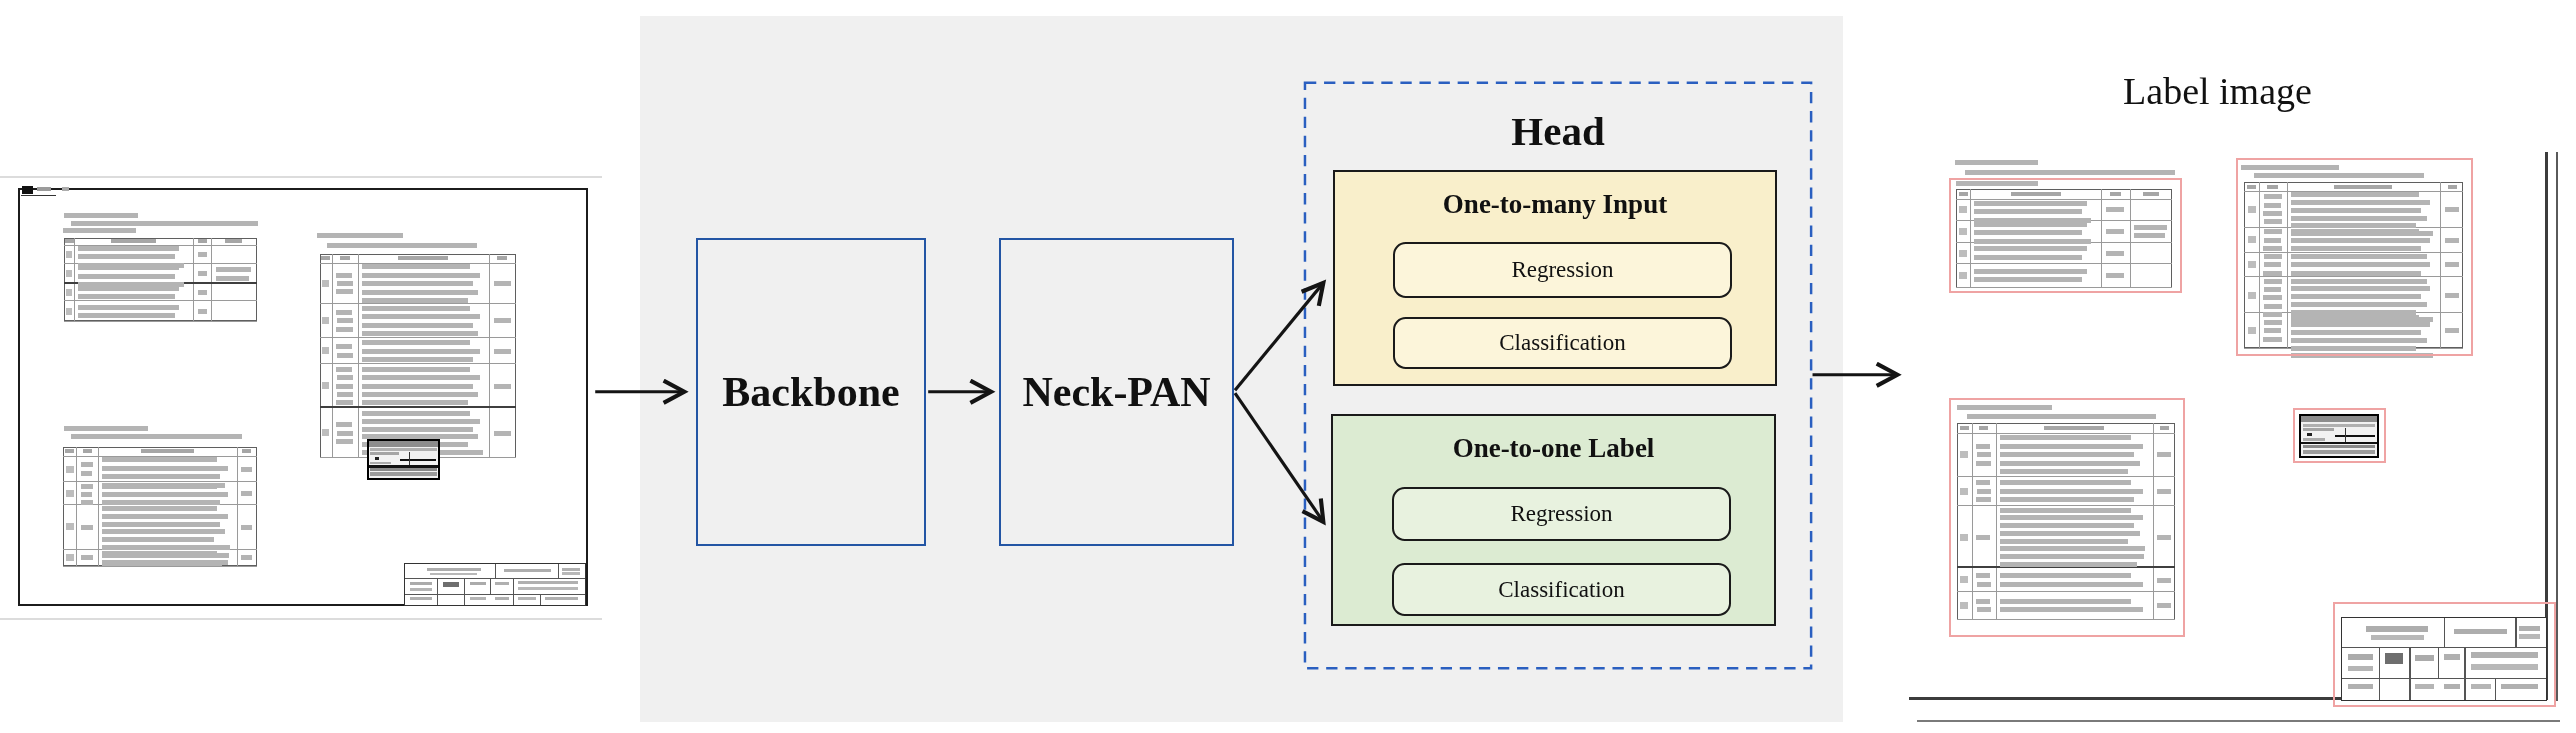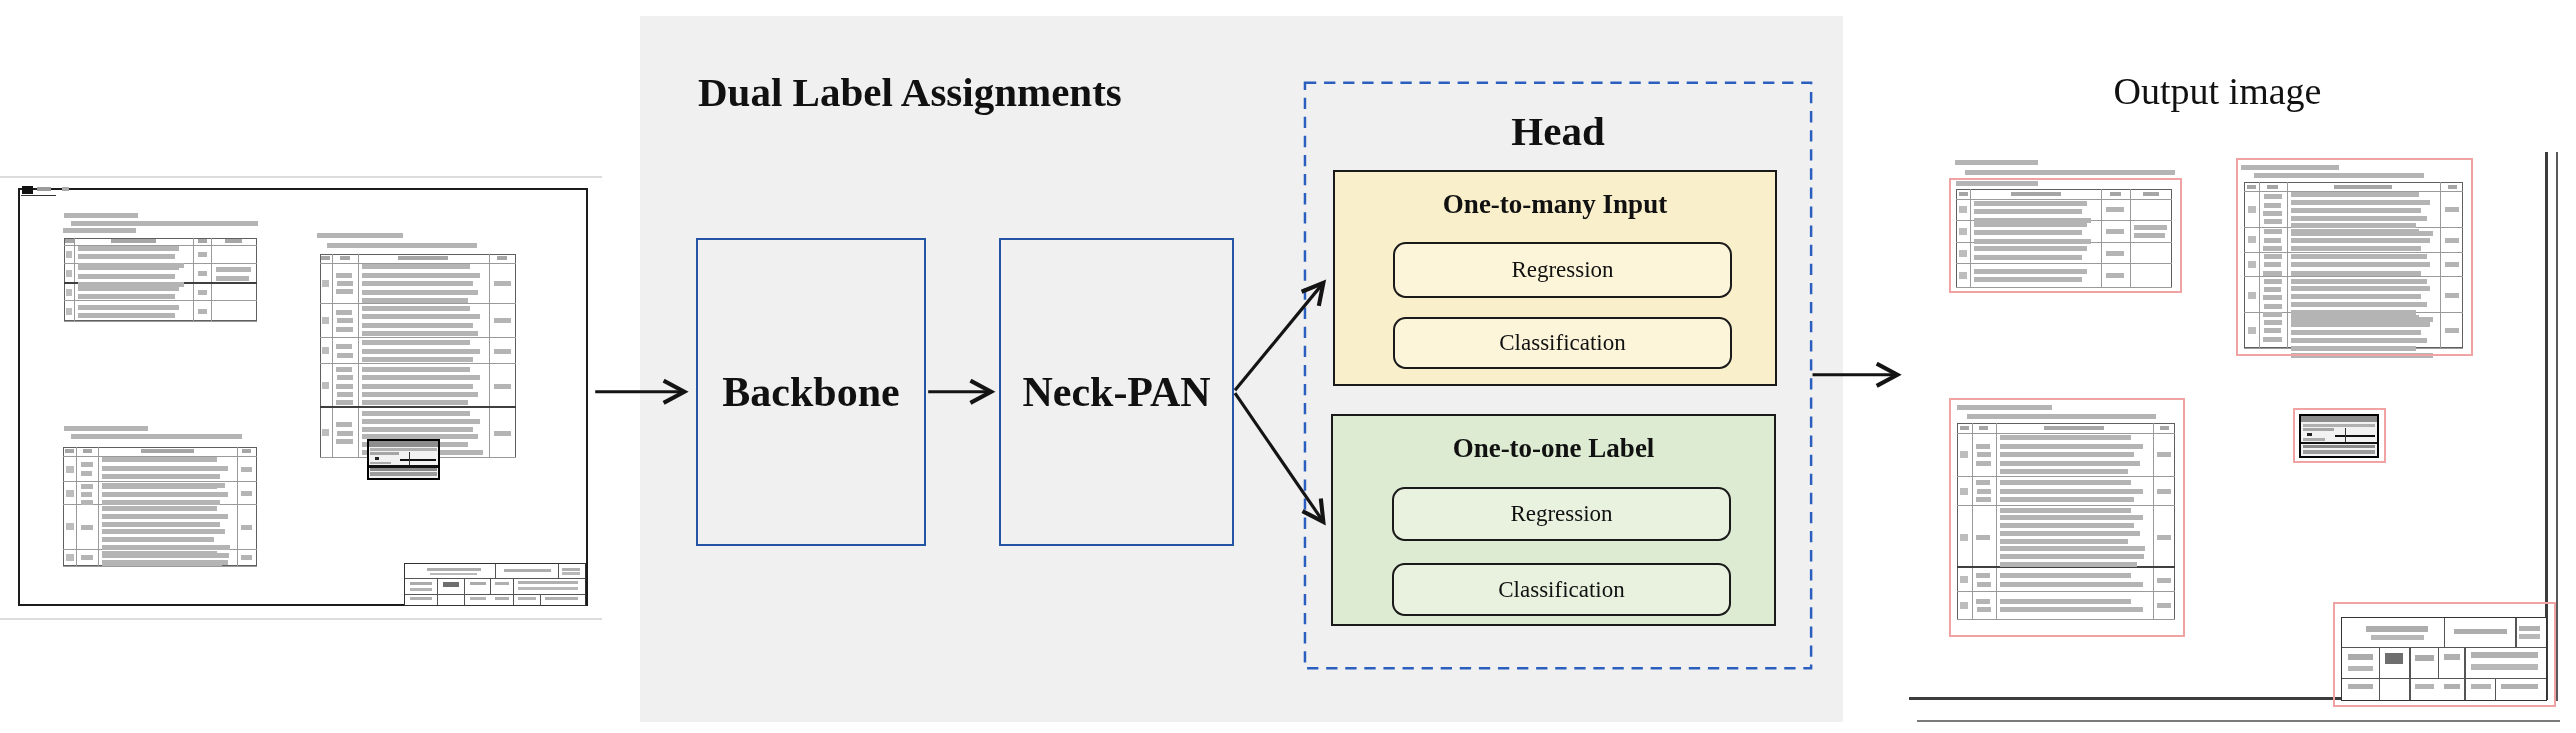--- a/index.html
+++ b/index.html
@@ -431,23 +431,22 @@
       </div>
       <div style="position:absolute;left:1949px;top:178px;width:233px;height:115px;border:2.8px solid #efa3a3;box-sizing:border-box;"></div>
       <div style="position:absolute;left:2236px;top:158px;width:237px;height:198px;border:2.8px solid #efa3a3;box-sizing:border-box;"></div>
       <div style="position:absolute;left:1949px;top:398px;width:236px;height:239px;border:2.8px solid #efa3a3;box-sizing:border-box;"></div>
       <div style="position:absolute;left:2293px;top:408px;width:93px;height:55px;border:2.8px solid #efa3a3;box-sizing:border-box;"></div>
       <div style="position:absolute;left:2333px;top:602px;width:223px;height:105px;border:2.8px solid #efa3a3;box-sizing:border-box;"></div>
     </div>
 
   <div class="panel"></div>
 
-  <div class="panel-title">Dual Label Assignments</div>
   <div class="head-label">Head</div>
-  <div class="io-label" style="left:2076px;width:283px;">Output image</div>
+  <div class="io-label" style="left:2076px;width:283px;">Label image</div>
 
   <div class="flow-box" style="left:696px;width:230px;">
     <span>Backbone</span>
   </div>
   <div class="flow-box" style="left:999px;width:235px;">
     <span>Neck-PAN</span>
   </div>
 
   <div class="head-group" style="left:1333px;top:170px;width:444px;height:216px;background:#f9efcb;">
     <div class="head-group-title">One-to-many Input</div>

